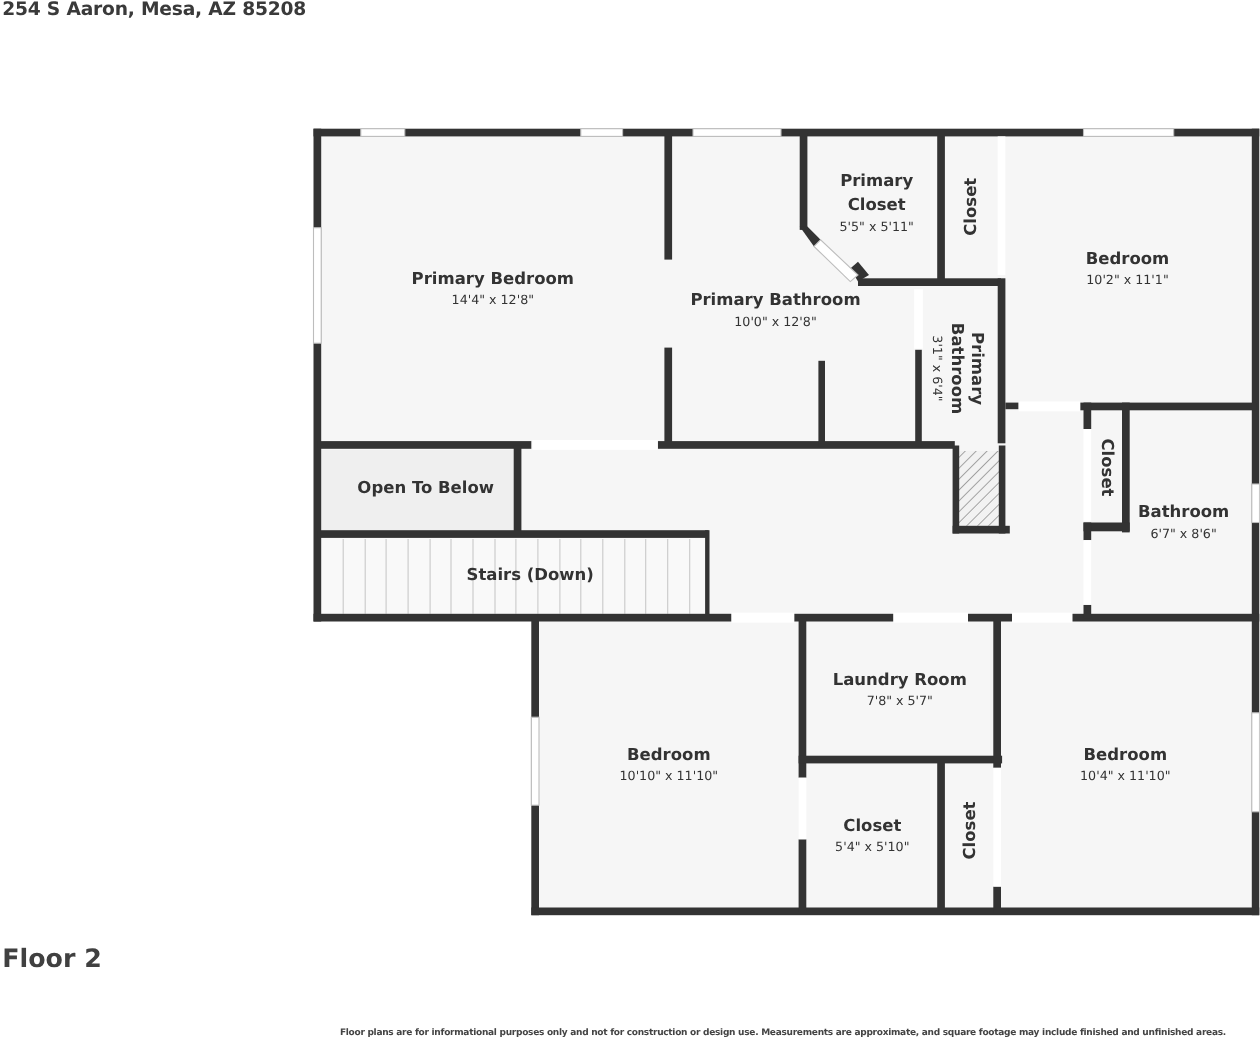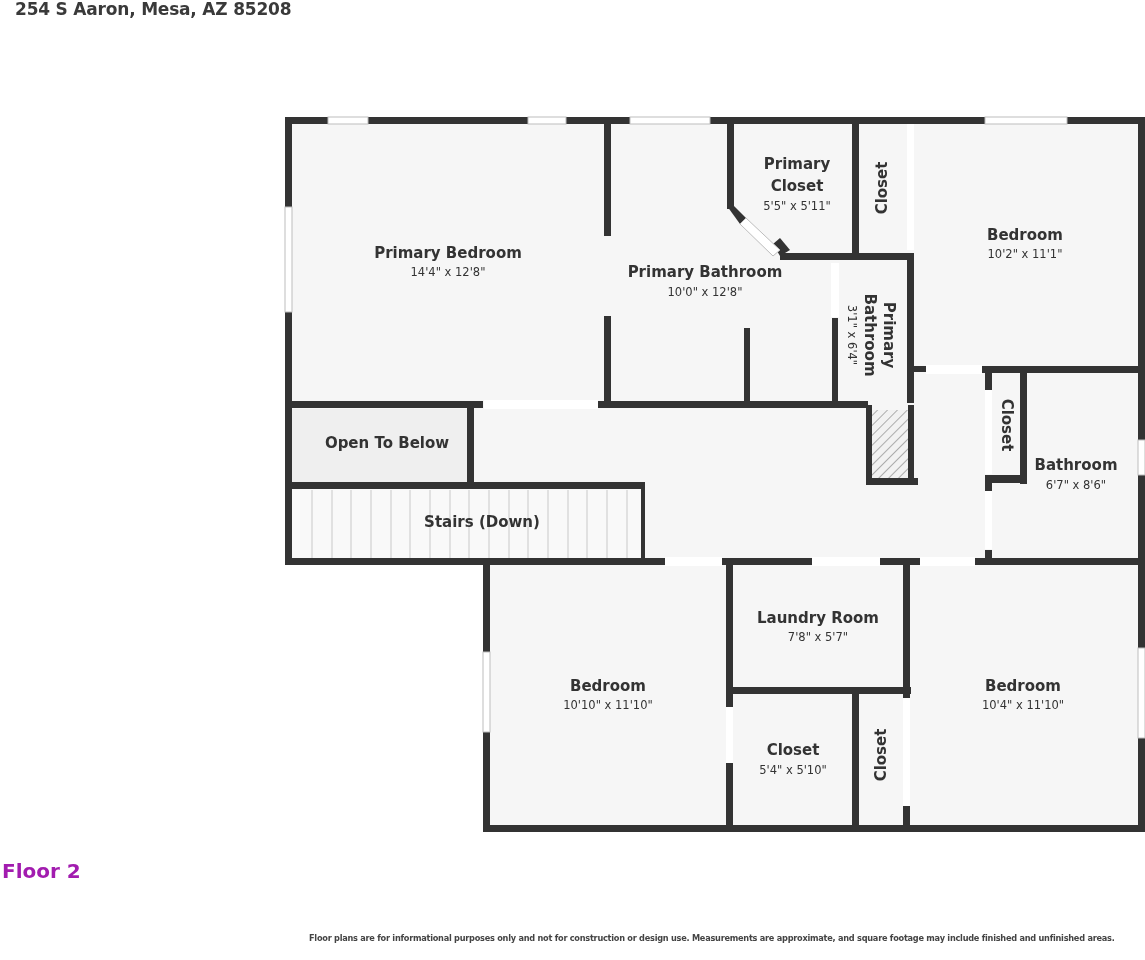--- a/index.html
+++ b/index.html
@@ -1,18 +1,18 @@
 <!DOCTYPE html>
 <html><head>
 <meta charset="utf-8">
 <style>
   html, body { margin: 0; padding: 0; background: #ffffff; }
   body { width: 1145px; height: 960px; position: relative; overflow: hidden; font-family: "DejaVu Sans", sans-serif; color: #333333; }
-  .address { position: absolute; left: 15px; top: -1px; font-size: 17px; font-weight: bold; color: #3a3a3a; letter-spacing: -0.2px; }
-  .floor-label { position: absolute; left: 2px; top: 859px; font-size: 20px; font-weight: bold; color: #a21caf; }
+  .address { position: absolute; left: 2px; top: -1px; font-size: 17px; font-weight: bold; color: #3a3a3a; letter-spacing: -0.2px; }
+  .floor-label { position: absolute; left: 2px; top: 859px; font-size: 23px; font-weight: bold; color: #404040; }
   .disclaimer { position: absolute; left: 309px; top: 933px; font-size: 8.2px; font-weight: bold; color: #444444; white-space: nowrap; letter-spacing: -0.25px; }
   svg.plan { position: absolute; left: 0; top: 0; }
   .rname { font-family: "DejaVu Sans", sans-serif; font-weight: bold; font-size: 15px; fill: #333333; }
   .rdim { font-family: "DejaVu Sans", sans-serif; font-size: 11.5px; fill: #333333; }
 </style>
 </head>
 <body>
 
 <div class="address">254 S Aaron, Mesa, AZ 85208</div>
 

